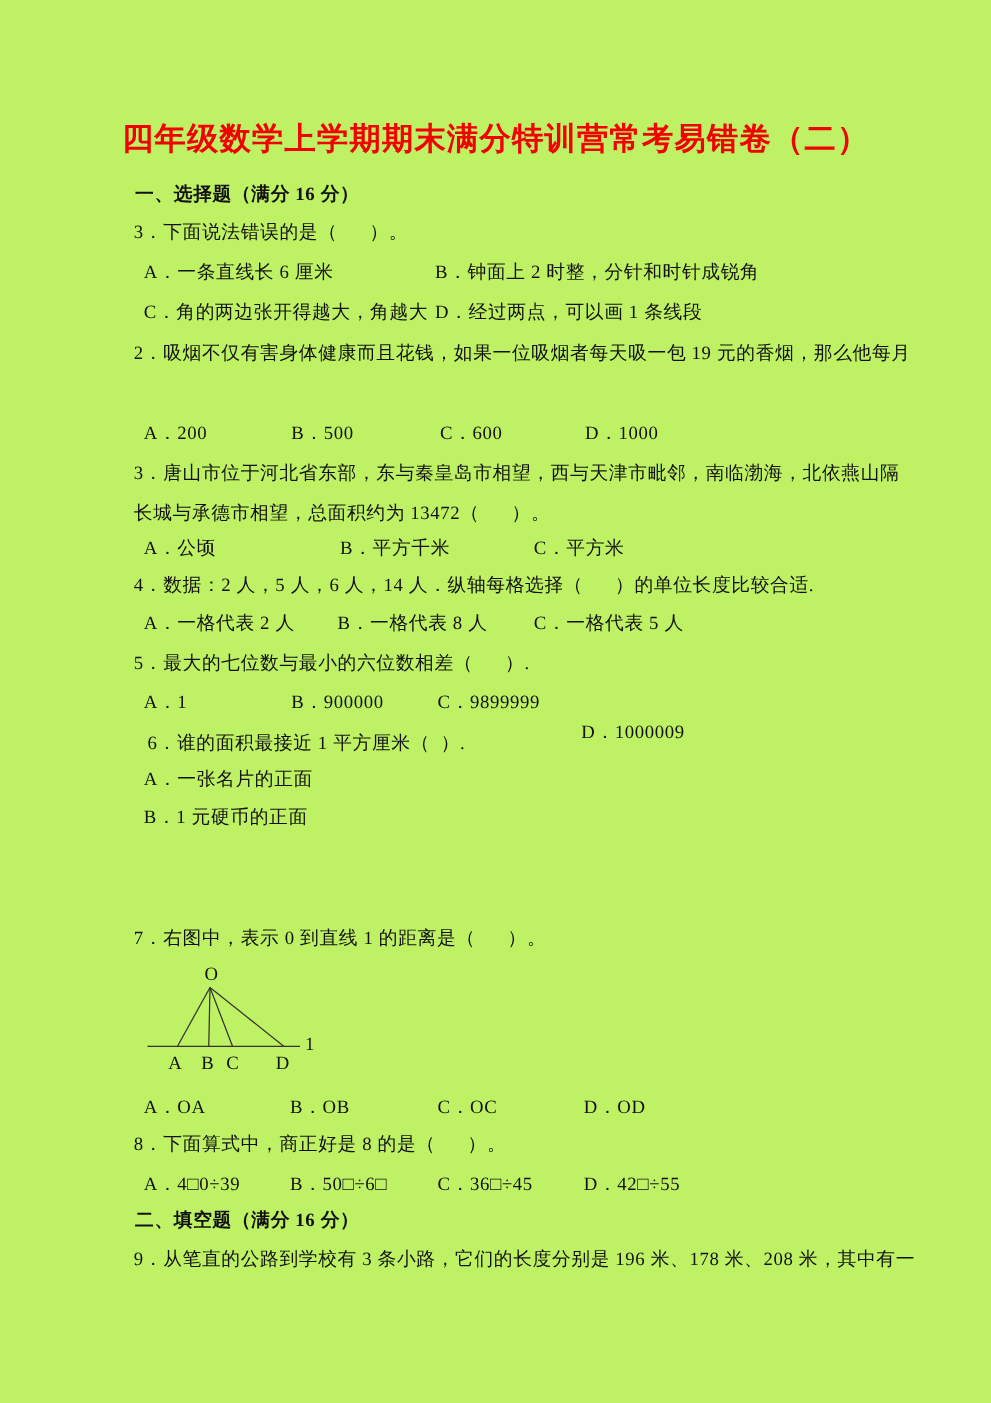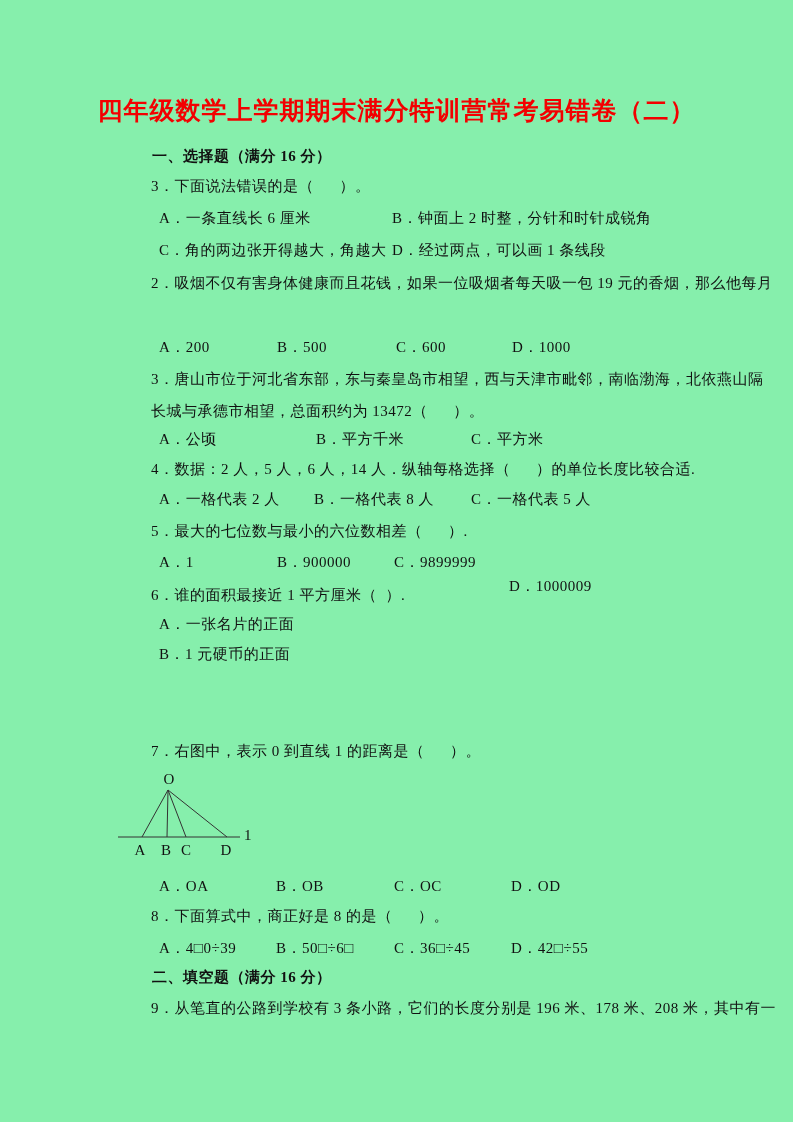--- a/index.html
+++ b/index.html
@@ -1,31 +1,30 @@
 <!DOCTYPE html>
 <html><head>
 <meta charset="utf-8">
 <style>
   html,body{margin:0;padding:0;background:#888;}
   .page{
     position:relative;
     width:793px;height:1122px;
     margin:0 auto;
-    background:#86efac;
+    background:#bef264;
     overflow:hidden;
     font-family:"Liberation Serif","DejaVu Serif",serif;
   }
   .t{
     position:absolute;
     white-space:pre;
     font-size:15px;
     line-height:20px;
     color:#111111;
     letter-spacing:0.5px;
-    margin-left:44px;
   }
   .b{font-weight:bold;}
   .title{
     position:absolute;
     left:0;right:0;
     top:94px;
     text-align:center;
     font-size:25px;
     font-weight:bold;
     color:#f30000;
@@ -74,21 +73,21 @@
   <span class="t" style="top:489px;left:115px">A．一格代表 2 人</span>
   <span class="t" style="top:489px;left:270px">B．一格代表 8 人</span>
   <span class="t" style="top:489px;left:427px">C．一格代表 5 人</span>
 
   <div class="t" style="top:521px;left:107px">5．最大的七位数与最小的六位数相差（      ）.</div>
   <span class="t" style="top:552px;left:115px">A．1</span>
   <span class="t" style="top:552px;left:233px">B．900000</span>
   <span class="t" style="top:552px;left:350px">C．9899999</span>
   <span class="t" style="top:576px;left:465px">D．1000009</span>
 
-  <div class="t" style="top:585px;left:107px">6．谁的面积最接近 1 平方厘米（  ）.</div>
+  <div class="t" style="top:585px;left:118px">6．谁的面积最接近 1 平方厘米（  ）.</div>
   <div class="t" style="top:614px;left:115px">A．一张名片的正面</div>
   <div class="t" style="top:644px;left:115px">B．1 元硬币的正面</div>
 
   <div class="t" style="top:741px;left:107px">7．右图中，表示 0 到直线 1 的距离是（      ）。</div>
 
   <svg class="diagram" viewBox="105 762 155 98" xmlns="http://www.w3.org/2000/svg">
     <line x1="118" y1="837" x2="240" y2="837"></line>
     <line x1="168" y1="790" x2="142" y2="837"></line>
     <line x1="168" y1="790" x2="167" y2="837"></line>
     <line x1="168" y1="790" x2="186" y2="837"></line>

